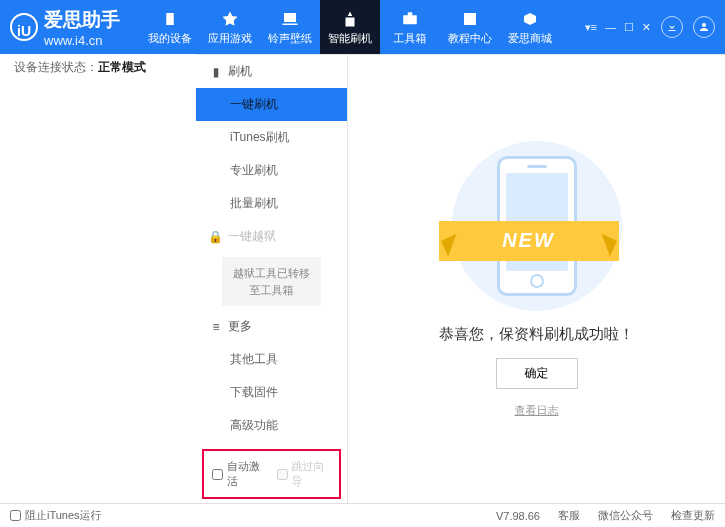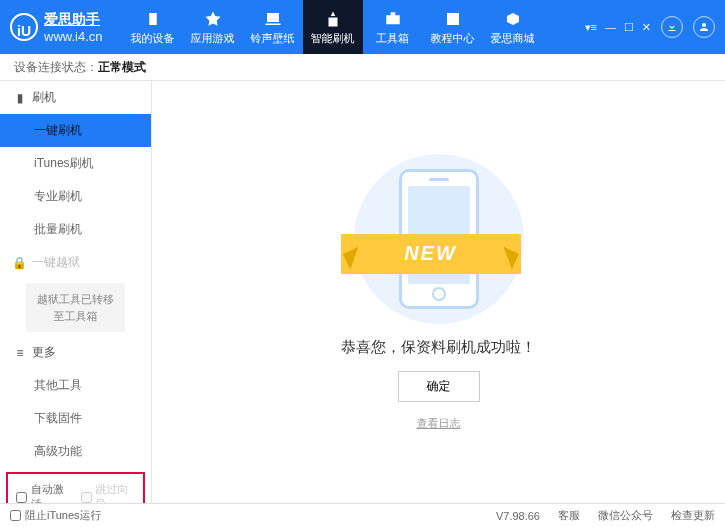--- a/index.html
+++ b/index.html
@@ -1,33 +1,33 @@
 <!DOCTYPE html>
 <html><head>
 <meta charset="utf-8">
 <style>
 * { margin: 0; padding: 0; box-sizing: border-box; font-family: "Microsoft YaHei", sans-serif; }
 body { width: 725px; height: 527px; background: #fff; display: flex; flex-direction: column; font-size: 12px; color: #333; }
 .titlebar { height: 54px; background: #1f7cf4; display: flex; align-items: center; padding: 0 10px; color: #fff; }
 .logo-wrap { display: flex; align-items: center; gap: 6px; margin-right: 20px; }
 .logo-circle { width: 28px; height: 28px; border: 2px solid #fff; border-radius: 50%; display: flex; align-items: flex-end; justify-content: center; font-weight: bold; font-size: 14px; }
 .logo-text { display: flex; flex-direction: column; }
-.logo-title { font-size: 14px; font-weight: bold; text-decoration: underline; }
+.logo-title { font-size: 19px; font-weight: bold; }
 .logo-url { font-size: 13px; opacity: 0.9; }
 .nav { display: flex; flex: 1; height: 100%; }
 .nav-item { width: 60px; display: flex; flex-direction: column; align-items: center; justify-content: center; gap: 2px; cursor: pointer; font-size: 11px; }
 .nav-item.active { background: #0f172a; }
 .nav-icon { width: 20px; height: 20px; display: flex; align-items: center; justify-content: center; }
 .nav-icon svg { width: 18px; height: 18px; fill: #fff; }
 .tb-right { display: flex; align-items: center; gap: 10px; margin-left: auto; }
 .tb-win { display: flex; gap: 8px; font-size: 11px; }
 .tb-win span { cursor: pointer; opacity: 0.9; }
 .tb-circle { width: 22px; height: 22px; border: 1.5px solid rgba(255,255,255,0.7); border-radius: 50%; display: flex; align-items: center; justify-content: center; cursor: pointer; }
 .tb-circle svg { width: 12px; height: 12px; fill: #fff; }
-.body { flex: 1; display: flex; flex-direction: column; min-height: 0; }
+.body { flex: 1; display: flex; flex-direction: row; min-height: 0; gap: 36px; }
 .status-row { height: 26px; display: flex; align-items: center; padding: 0 14px; font-size: 12px; color: #666; }
 .status-val { color: #222; font-weight: bold; }
 .main { flex: 1; display: flex; border-top: 1px solid #e5e5e5; min-height: 0; }
 .sidebar { width: 152px; border-right: 1px solid #e5e5e5; display: flex; flex-direction: column; overflow: hidden; }
 .sb-section { padding: 8px 14px; display: flex; align-items: center; gap: 6px; color: #555; cursor: pointer; font-size: 12px; }
 .sb-section.locked { color: #bbb; }
 .sb-item { padding: 8px 14px 8px 34px; color: #666; cursor: pointer; font-size: 12px; }
 .sb-item.active { background: #1f7cf4; color: #0f172a; }
 .sb-tool-moved { margin: 4px 26px; padding: 8px; background: #f4f4f4; color: #888; text-align: center; font-size: 11px; line-height: 1.5; }
 .sb-spacer { flex: 1; }

